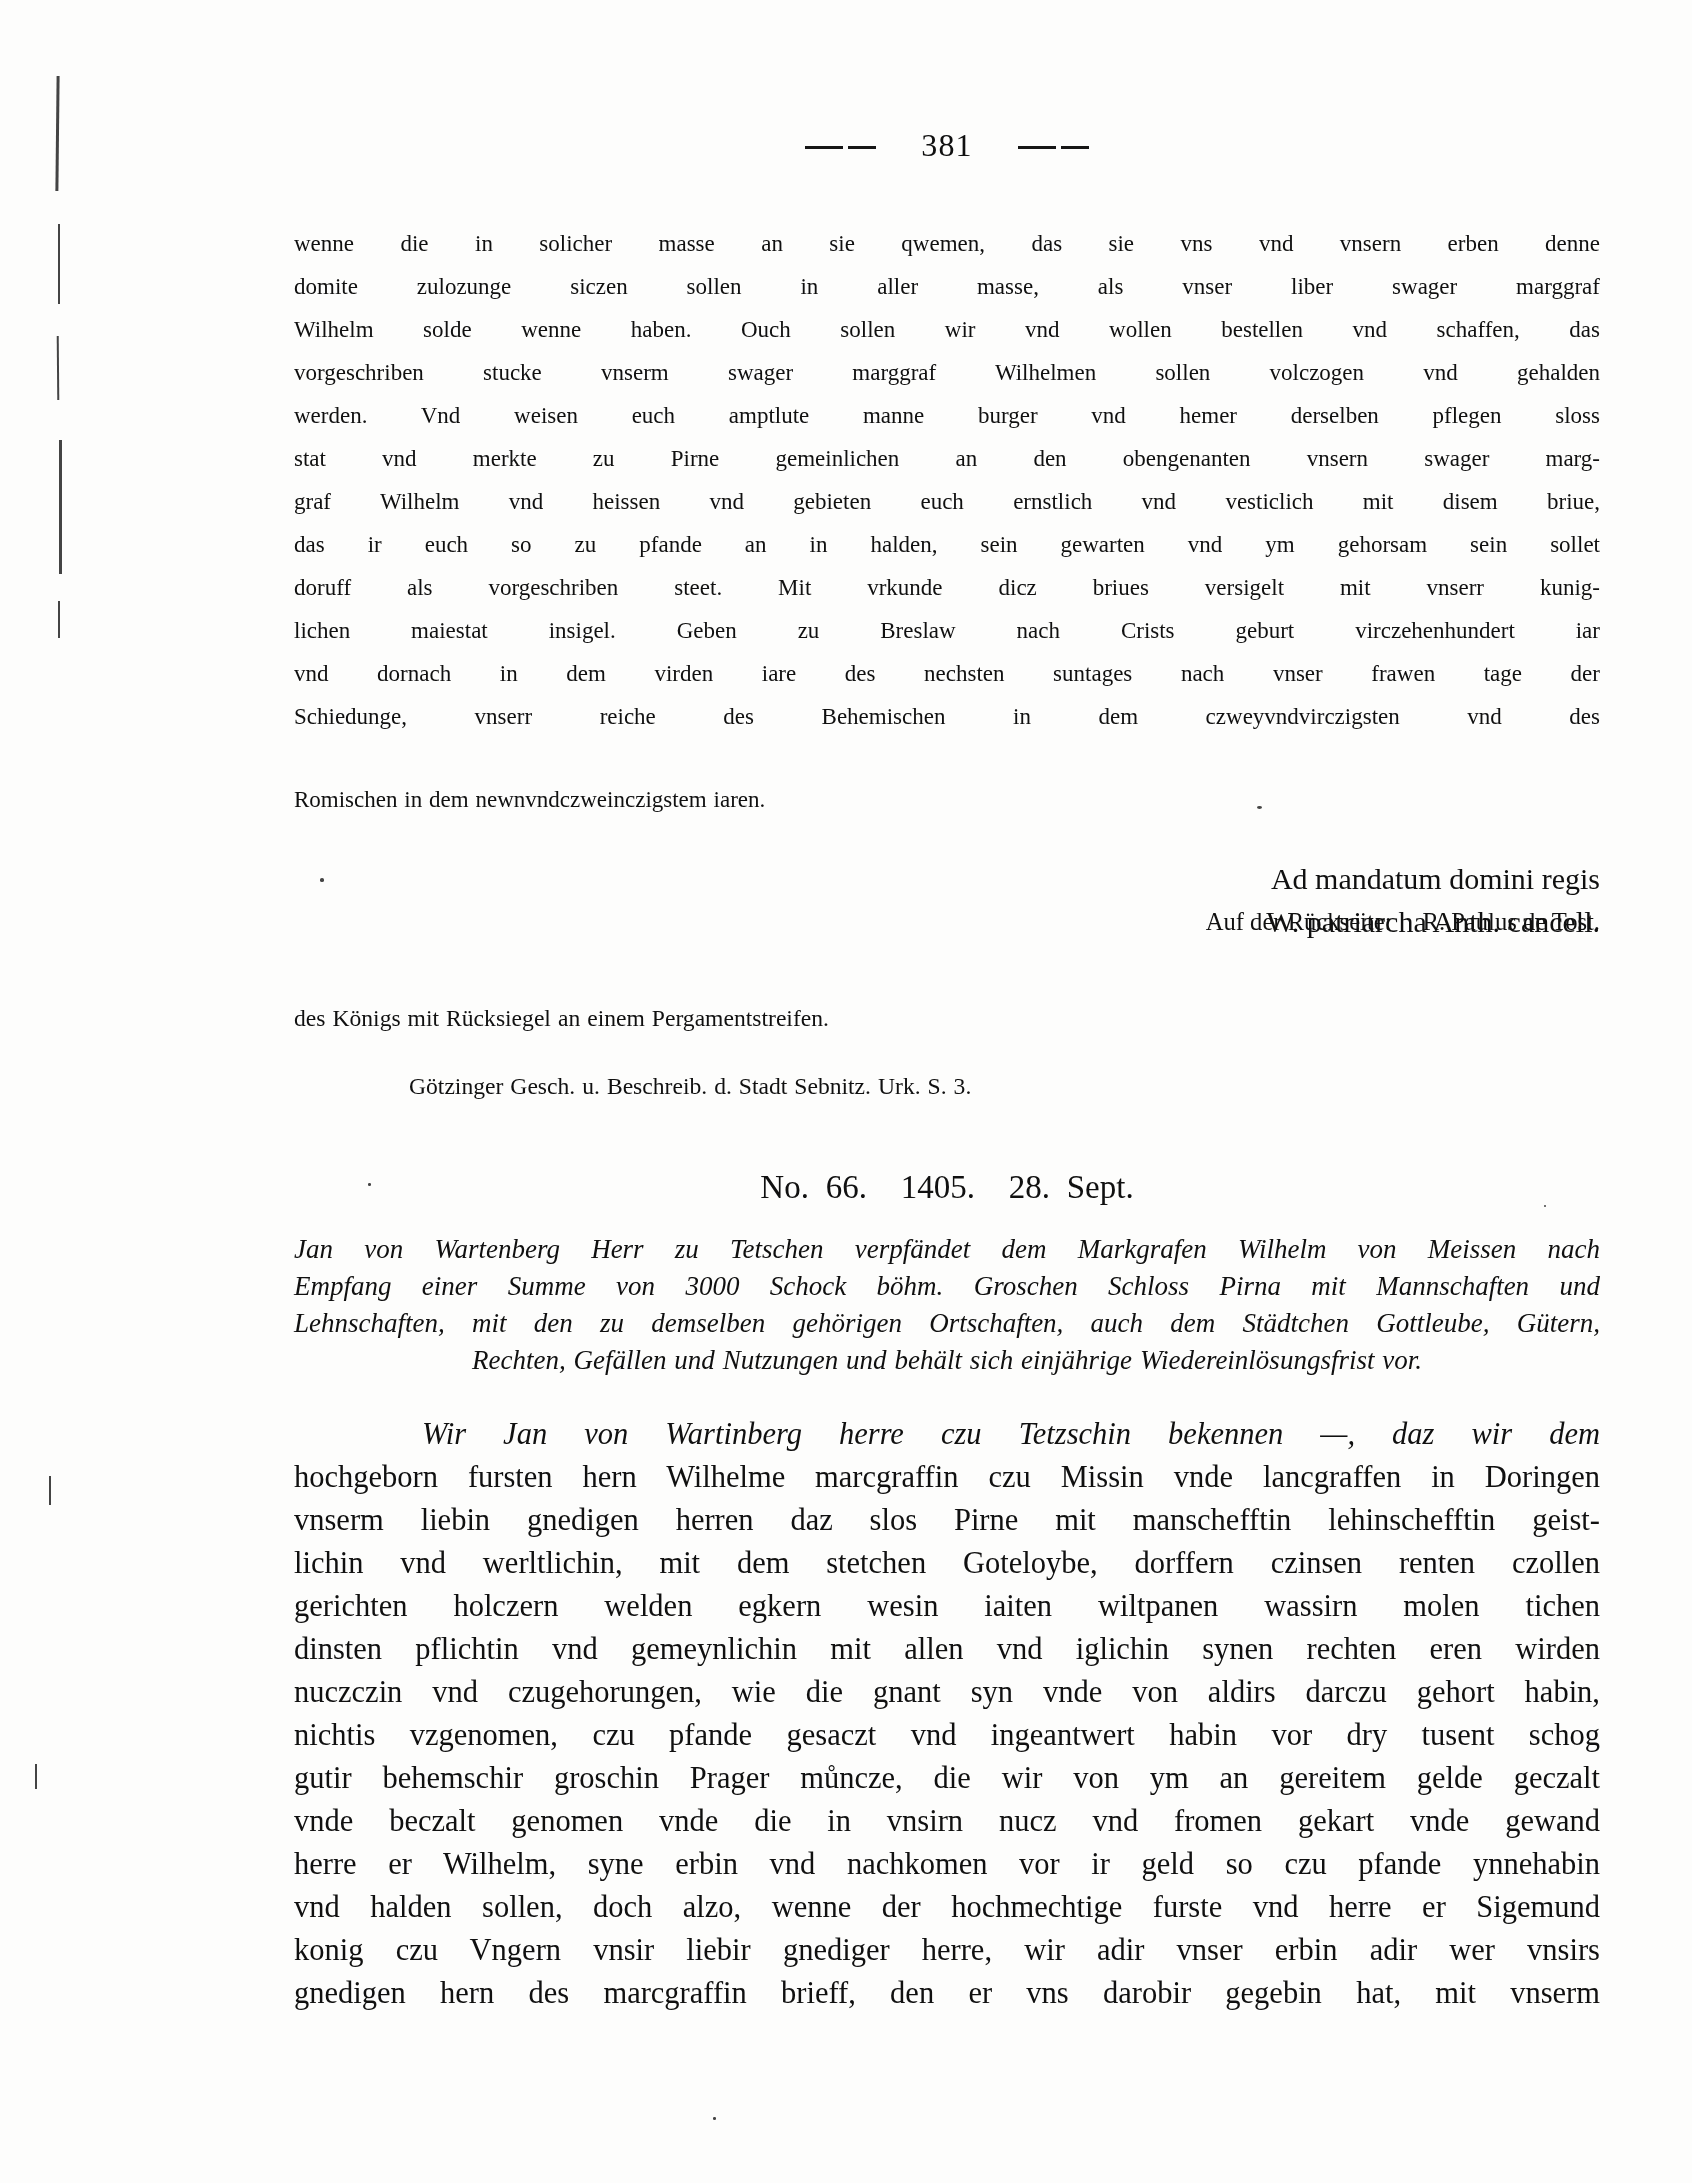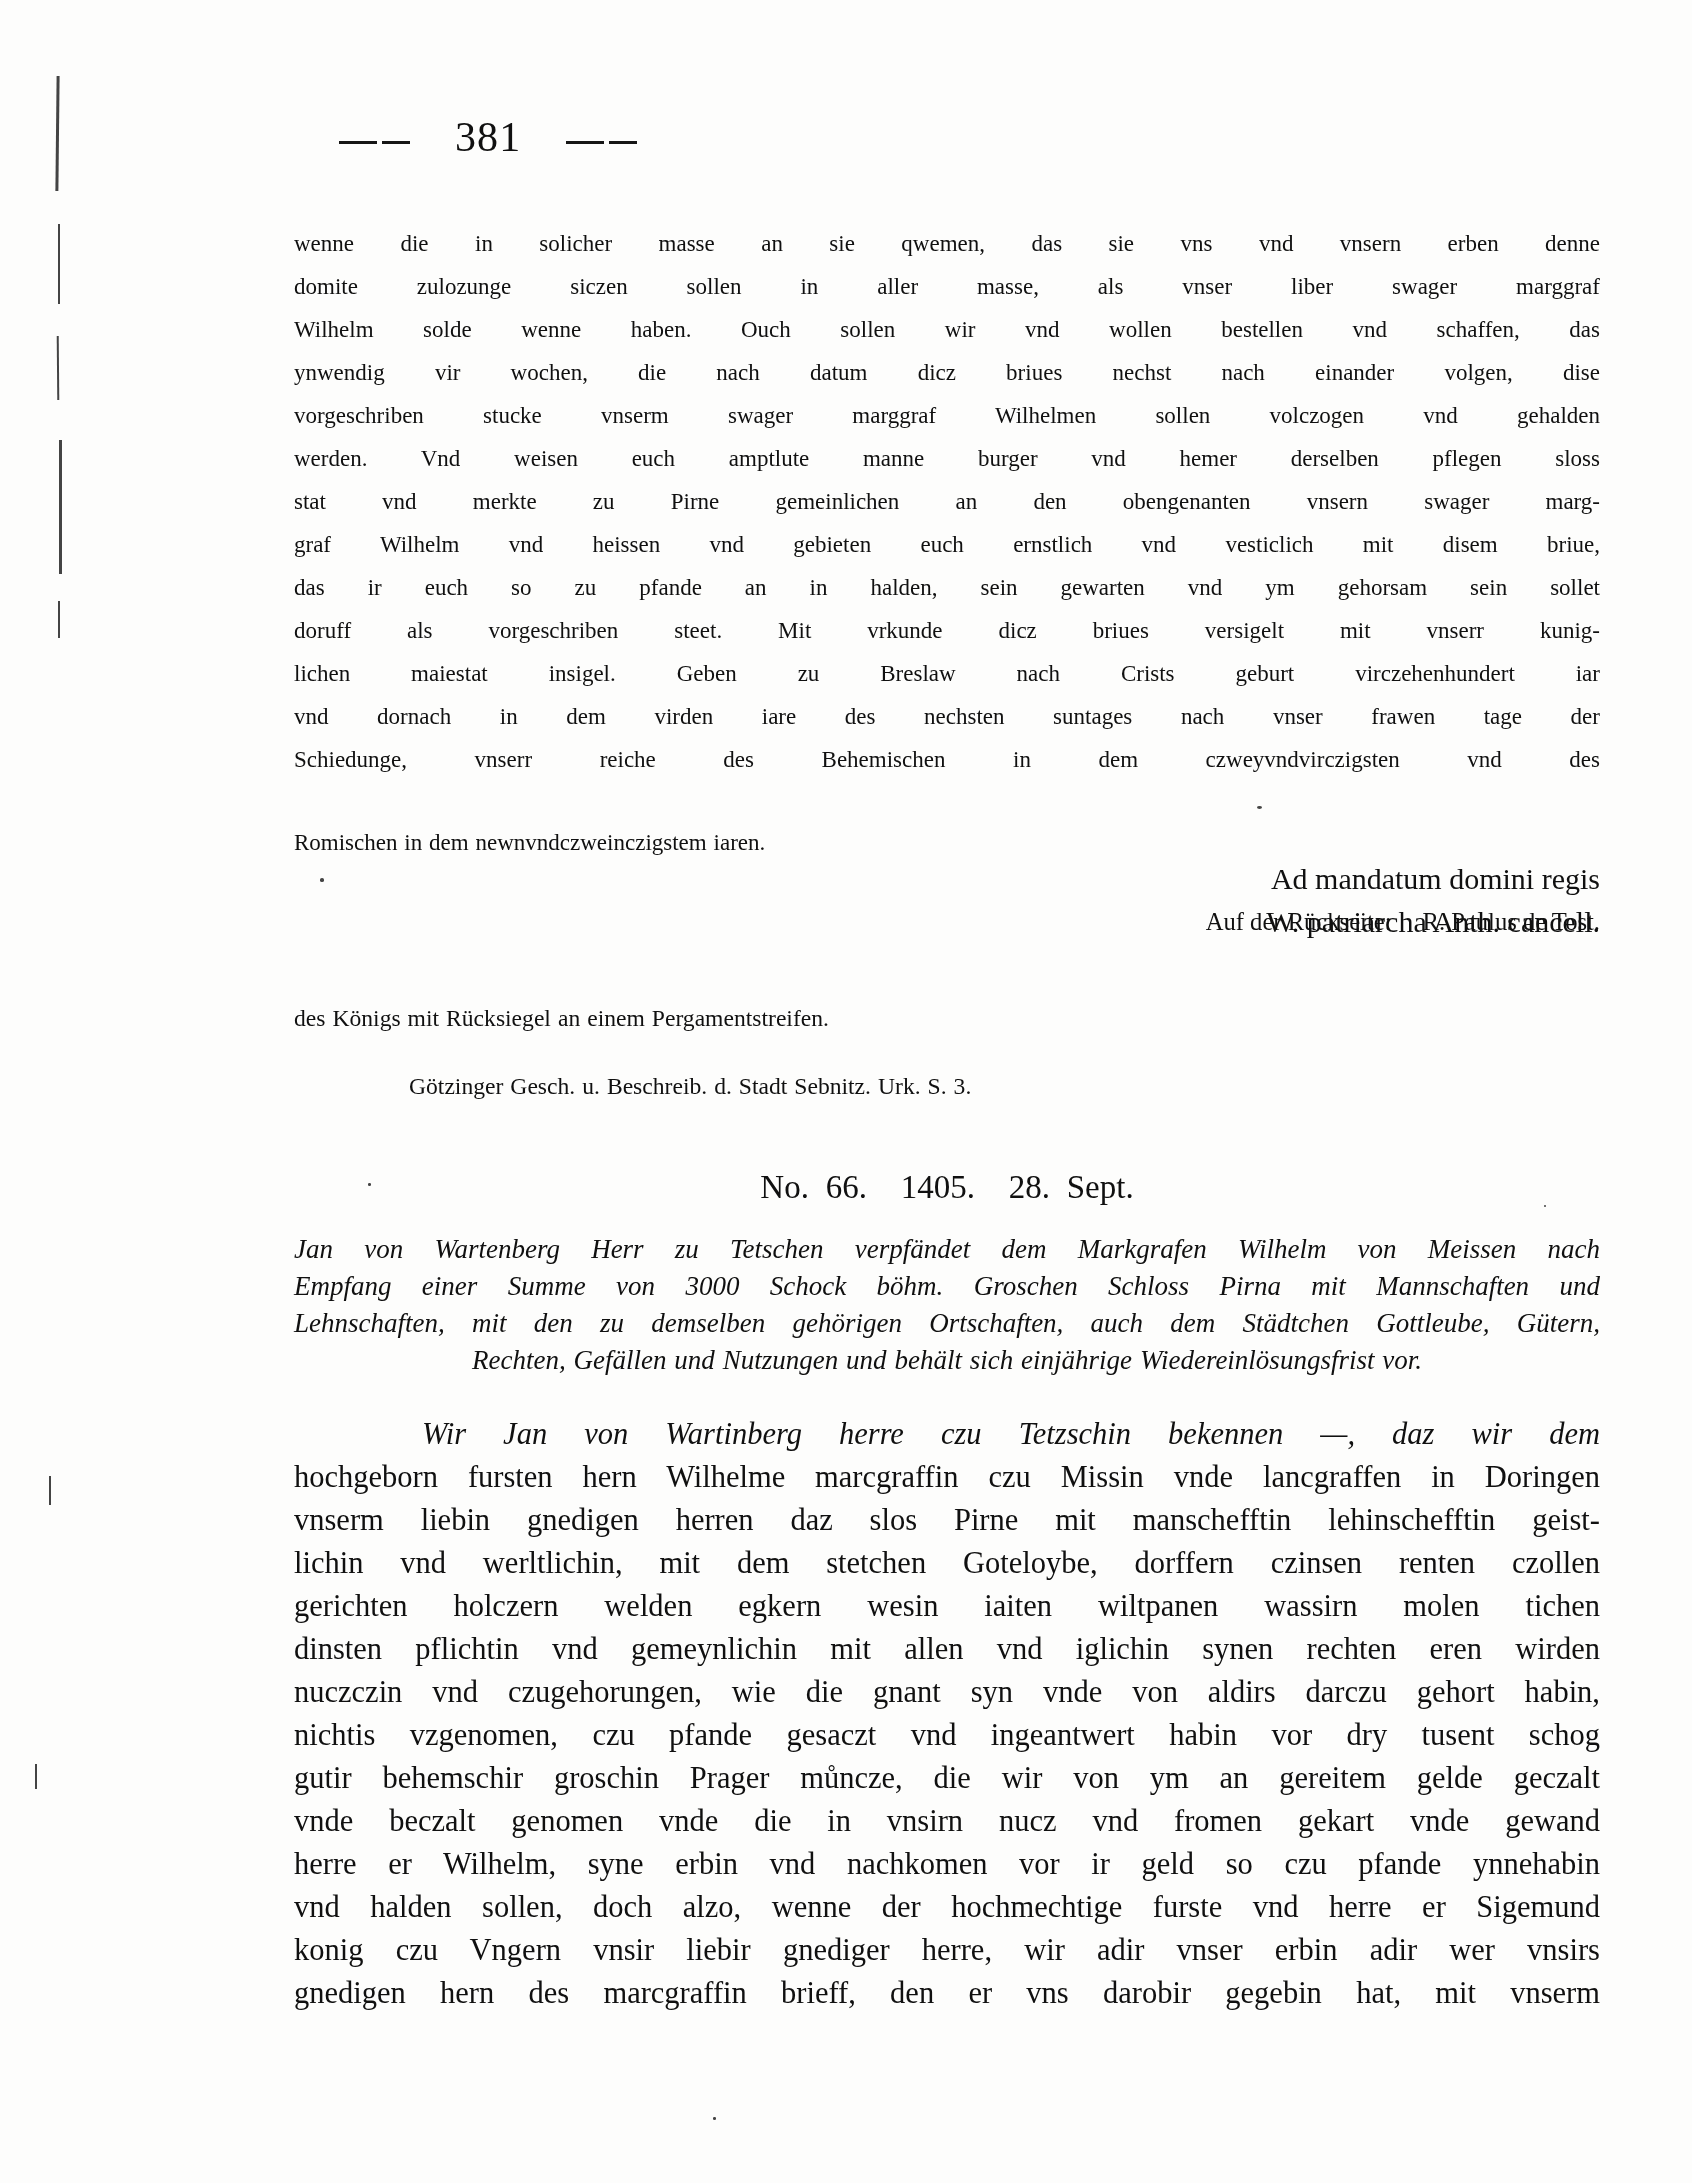--- a/index.html
+++ b/index.html
@@ -4,21 +4,21 @@
 <style>
   html,body{margin:0;padding:0;}
   body{
     width:1692px;height:2183px;position:relative;
     background:#fdfdfc;color:#101010;
     font-family:"Liberation Serif","DejaVu Serif",serif;
     overflow:hidden;
   }
   .block{position:absolute;left:294px;width:1306px;}
   
-  #pagenum-row{top:119px;font-size:42px;line-height:37px;letter-spacing:1.1px;}
+  #pagenum-row{top:127px;text-align:center;font-size:32px;line-height:37px;letter-spacing:1.1px;}
   .rule{
     display:inline-block;width:71px;height:2.7px;vertical-align:7.5px;margin:0 45px;
     background:linear-gradient(90deg,#161616 0 54%,transparent 54% 61%,#161616 61% 100%);
   }
   
   #para1{top:222px;font-size:23px;line-height:43px;}
   #para2{top:1413px;font-size:30.5px;line-height:43px;}
   .line{text-align:justify;text-align-last:justify;word-spacing:1.1px;}
   .line.left-last{text-align:left;text-align-last:left;margin-top:40px;}
   .line.center-last{text-align:center;text-align-last:center;font-style:italic;}
@@ -44,21 +44,20 @@
 <body>
 
 <div class="block" id="pagenum-row">
   <span class="rule"></span><span>381</span><span class="rule"></span>
 </div>
 
 <div class="block" id="para1">
   <div class="line">wenne die in solicher masse an sie qwemen, das sie vns vnd vnsern erben denne</div>
   <div class="line">domite zulozunge siczen sollen in aller masse, als vnser liber swager marggraf</div>
   <div class="line">Wilhelm solde wenne haben.  Ouch sollen wir vnd wollen bestellen vnd schaffen, das</div>
-  <div class="line">ynwendig vir wochen, die nach datum dicz briues nechst nach einander volgen, dise</div>
   <div class="line">vorgeschriben stucke vnserm swager marggraf Wilhelmen sollen volczogen vnd gehalden</div>
   <div class="line">werden.  Vnd weisen euch amptlute manne burger vnd hemer derselben pflegen sloss</div>
   <div class="line">stat vnd merkte zu Pirne gemeinlichen an den obengenanten vnsern swager marg-</div>
   <div class="line">graf Wilhelm vnd heissen vnd gebieten euch ernstlich vnd vesticlich mit disem briue,</div>
   <div class="line">das ir euch so zu pfande an in halden, sein gewarten vnd ym gehorsam sein sollet</div>
   <div class="line">doruff als vorgeschriben steet.  Mit vrkunde dicz briues versigelt mit vnserr kunig-</div>
   <div class="line">lichen maiestat insigel.  Geben zu Breslaw nach Crists geburt virczehenhundert iar</div>
   <div class="line">vnd dornach in dem virden iare des nechsten suntages nach vnser frawen tage der</div>
   <div class="line">Schiedunge, vnserr reiche des Behemischen in dem czweyvndvirczigsten vnd des</div>
   <div class="line left-last">Romischen in dem newnvndczweinczigstem iaren.</div>

